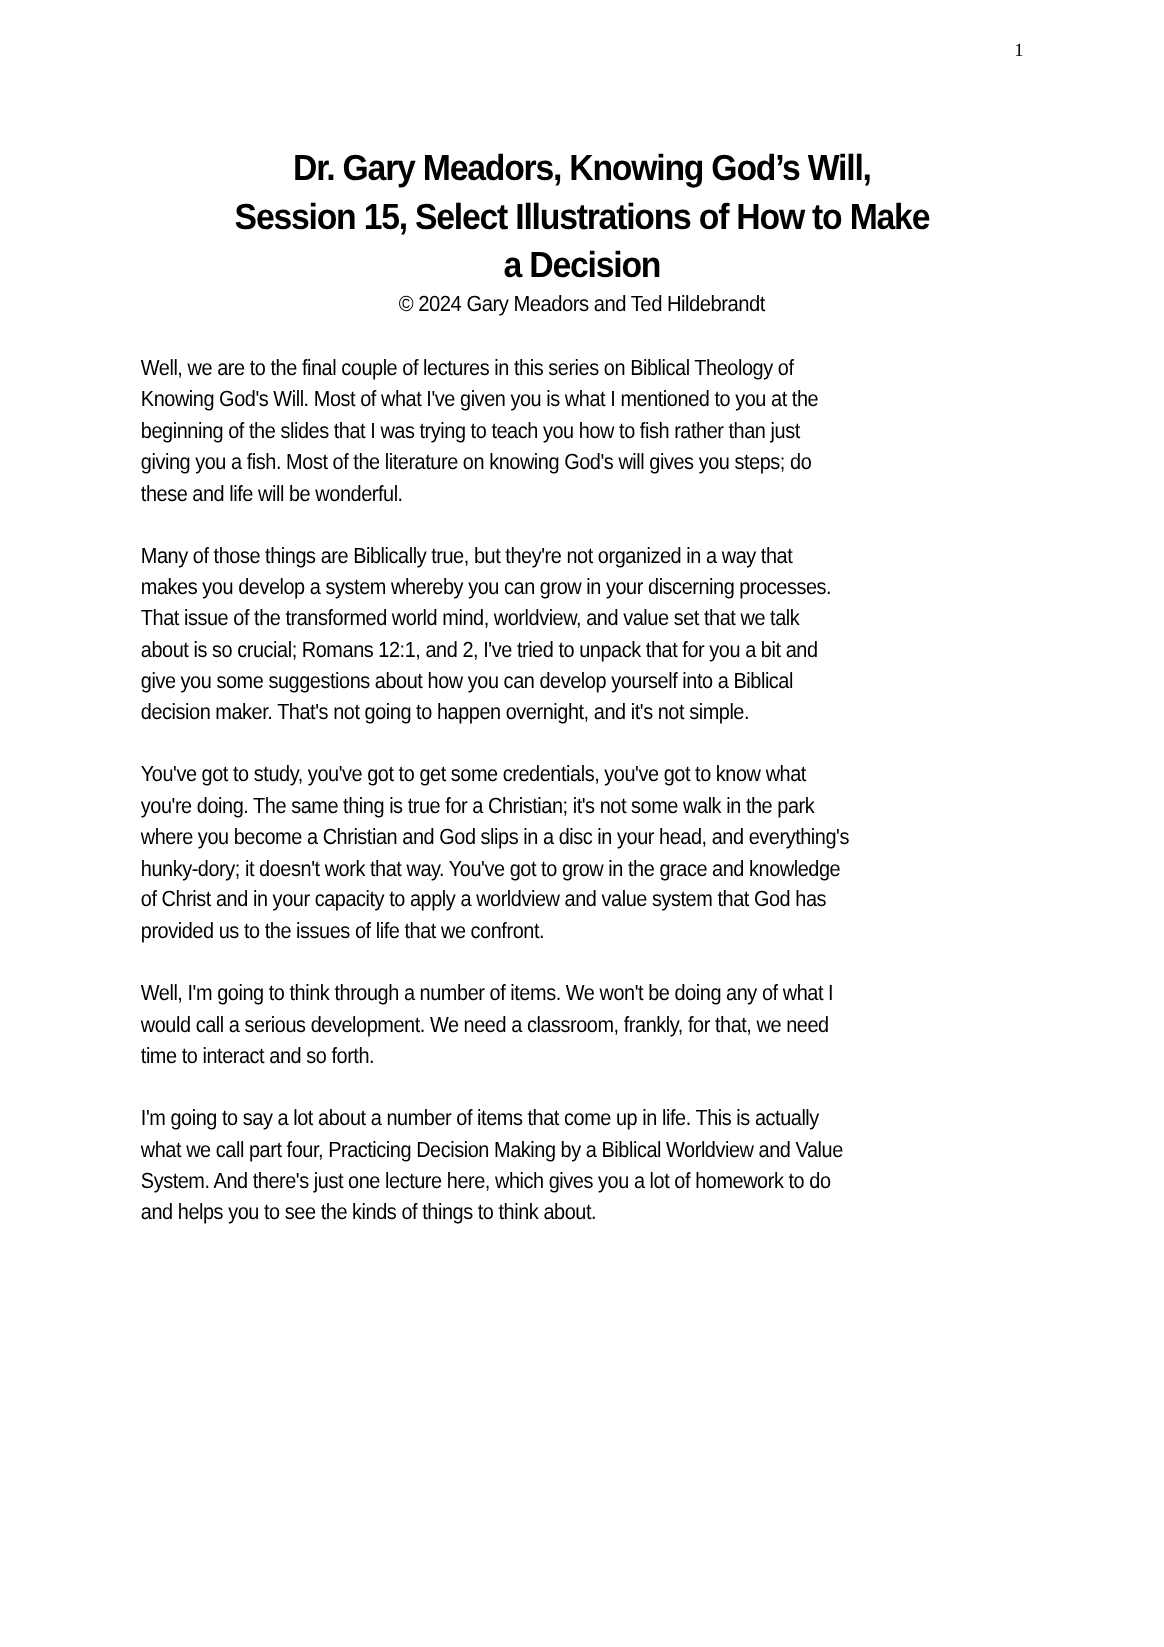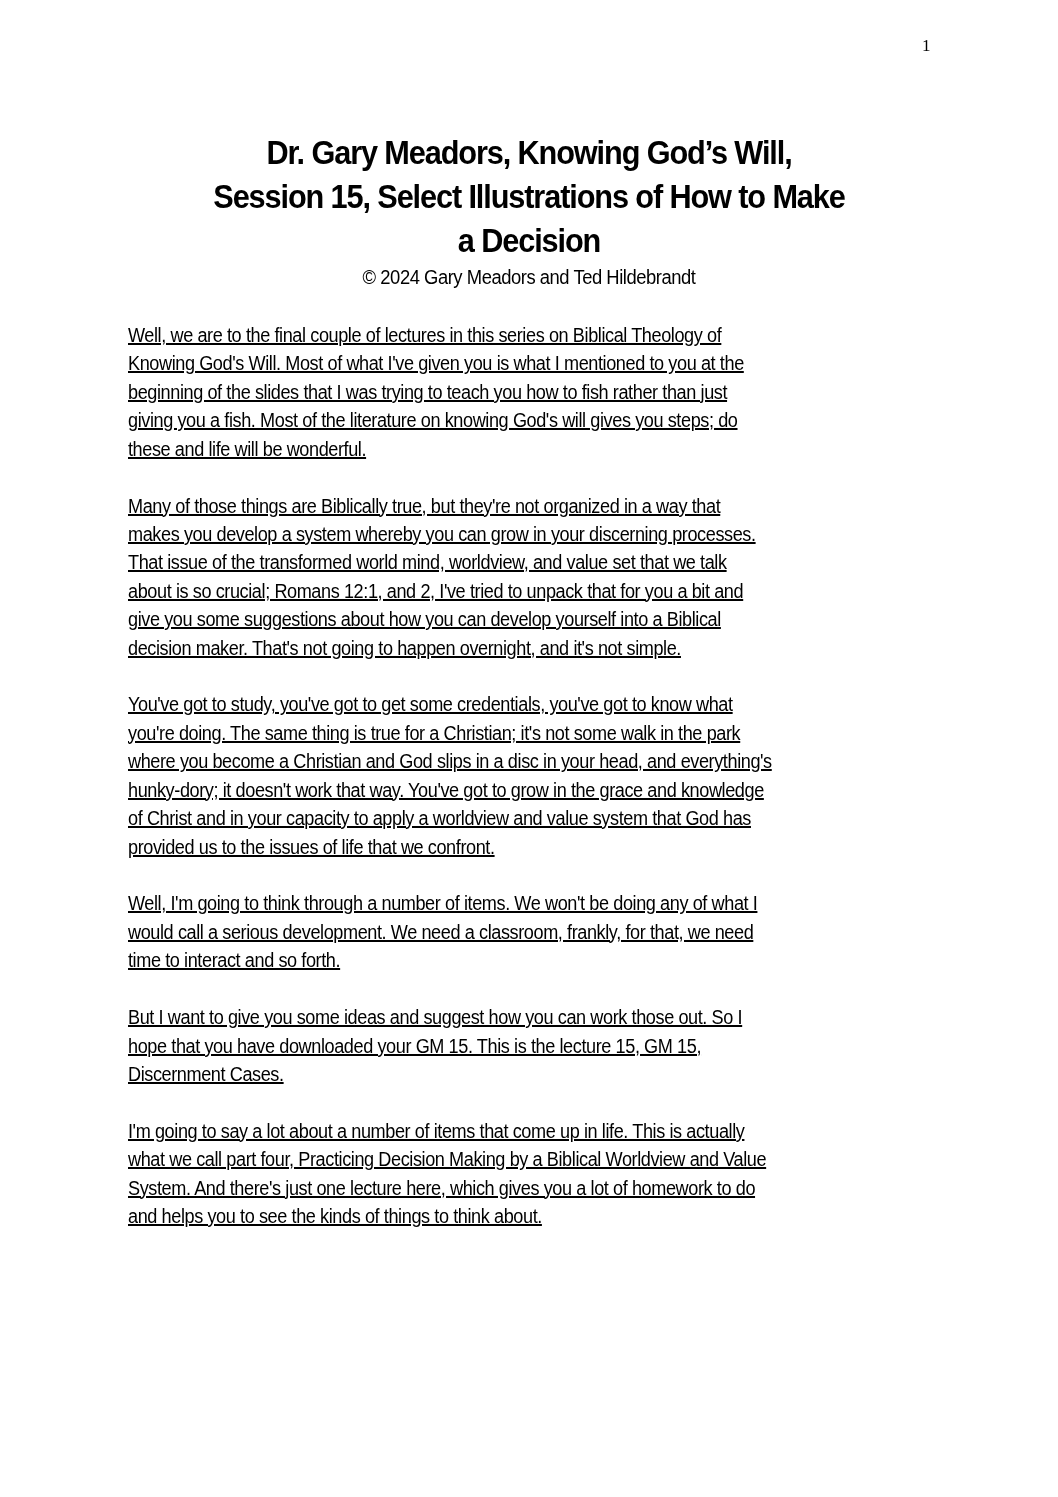--- a/index.html
+++ b/index.html
@@ -12,21 +12,21 @@
   .title-line {
     display: block; font-family: "Liberation Sans", sans-serif; font-weight: bold;
     font-size: 33px; line-height: 44px; letter-spacing: -1.2px;
     transform: scaleX(0.93); transform-origin: center;
   }
   .copyright {
     display: block; margin-top: 1px;
     font-family: "Liberation Sans", sans-serif; font-size: 20px; line-height: 26px;
     letter-spacing: -0.5px; transform: scaleX(0.92); transform-origin: center;
   }
-  .body-text { position: absolute; left: 128px; top: 321px; width: 820px; text-decoration: underline; }
+  .body-text { position: absolute; left: 128px; top: 321px; width: 820px; }
   .para { margin: 0 0 28.5px 0; }
   .line {
     display: block; white-space: nowrap;
     font-family: "Liberation Sans", sans-serif; font-size: 20px; line-height: 28.4px;
     letter-spacing: -0.45px; transform: scaleX(0.905); transform-origin: left center;
   }
 </style>
 </head>
 <body>
 
@@ -65,24 +65,19 @@
       <span class="line">hunky-dory; it doesn't work that way. You've got to grow in the grace and knowledge</span>
       <span class="line">of Christ and in your capacity to apply a worldview and value system that God has</span>
       <span class="line">provided us to the issues of life that we confront.</span>
     </p>
     <p class="para">
       <span class="line">Well, I'm going to think through a number of items. We won't be doing any of what I</span>
       <span class="line">would call a serious development. We need a classroom, frankly, for that, we need</span>
       <span class="line">time to interact and so forth.</span>
     </p>
     <p class="para">
-      <span class="line">But I want to give you some ideas and suggest how you can work those out. So I</span>
-      <span class="line">hope that you have downloaded your GM 15. This is the lecture 15, GM 15,</span>
-      <span class="line">Discernment Cases.</span>
-    </p>
-    <p class="para">
       <span class="line">I'm going to say a lot about a number of items that come up in life. This is actually</span>
       <span class="line">what we call part four, Practicing Decision Making by a Biblical Worldview and Value</span>
       <span class="line">System. And there's just one lecture here, which gives you a lot of homework to do</span>
       <span class="line">and helps you to see the kinds of things to think about.</span>
     </p>
   </div>
 </div>
 
 </body></html>

